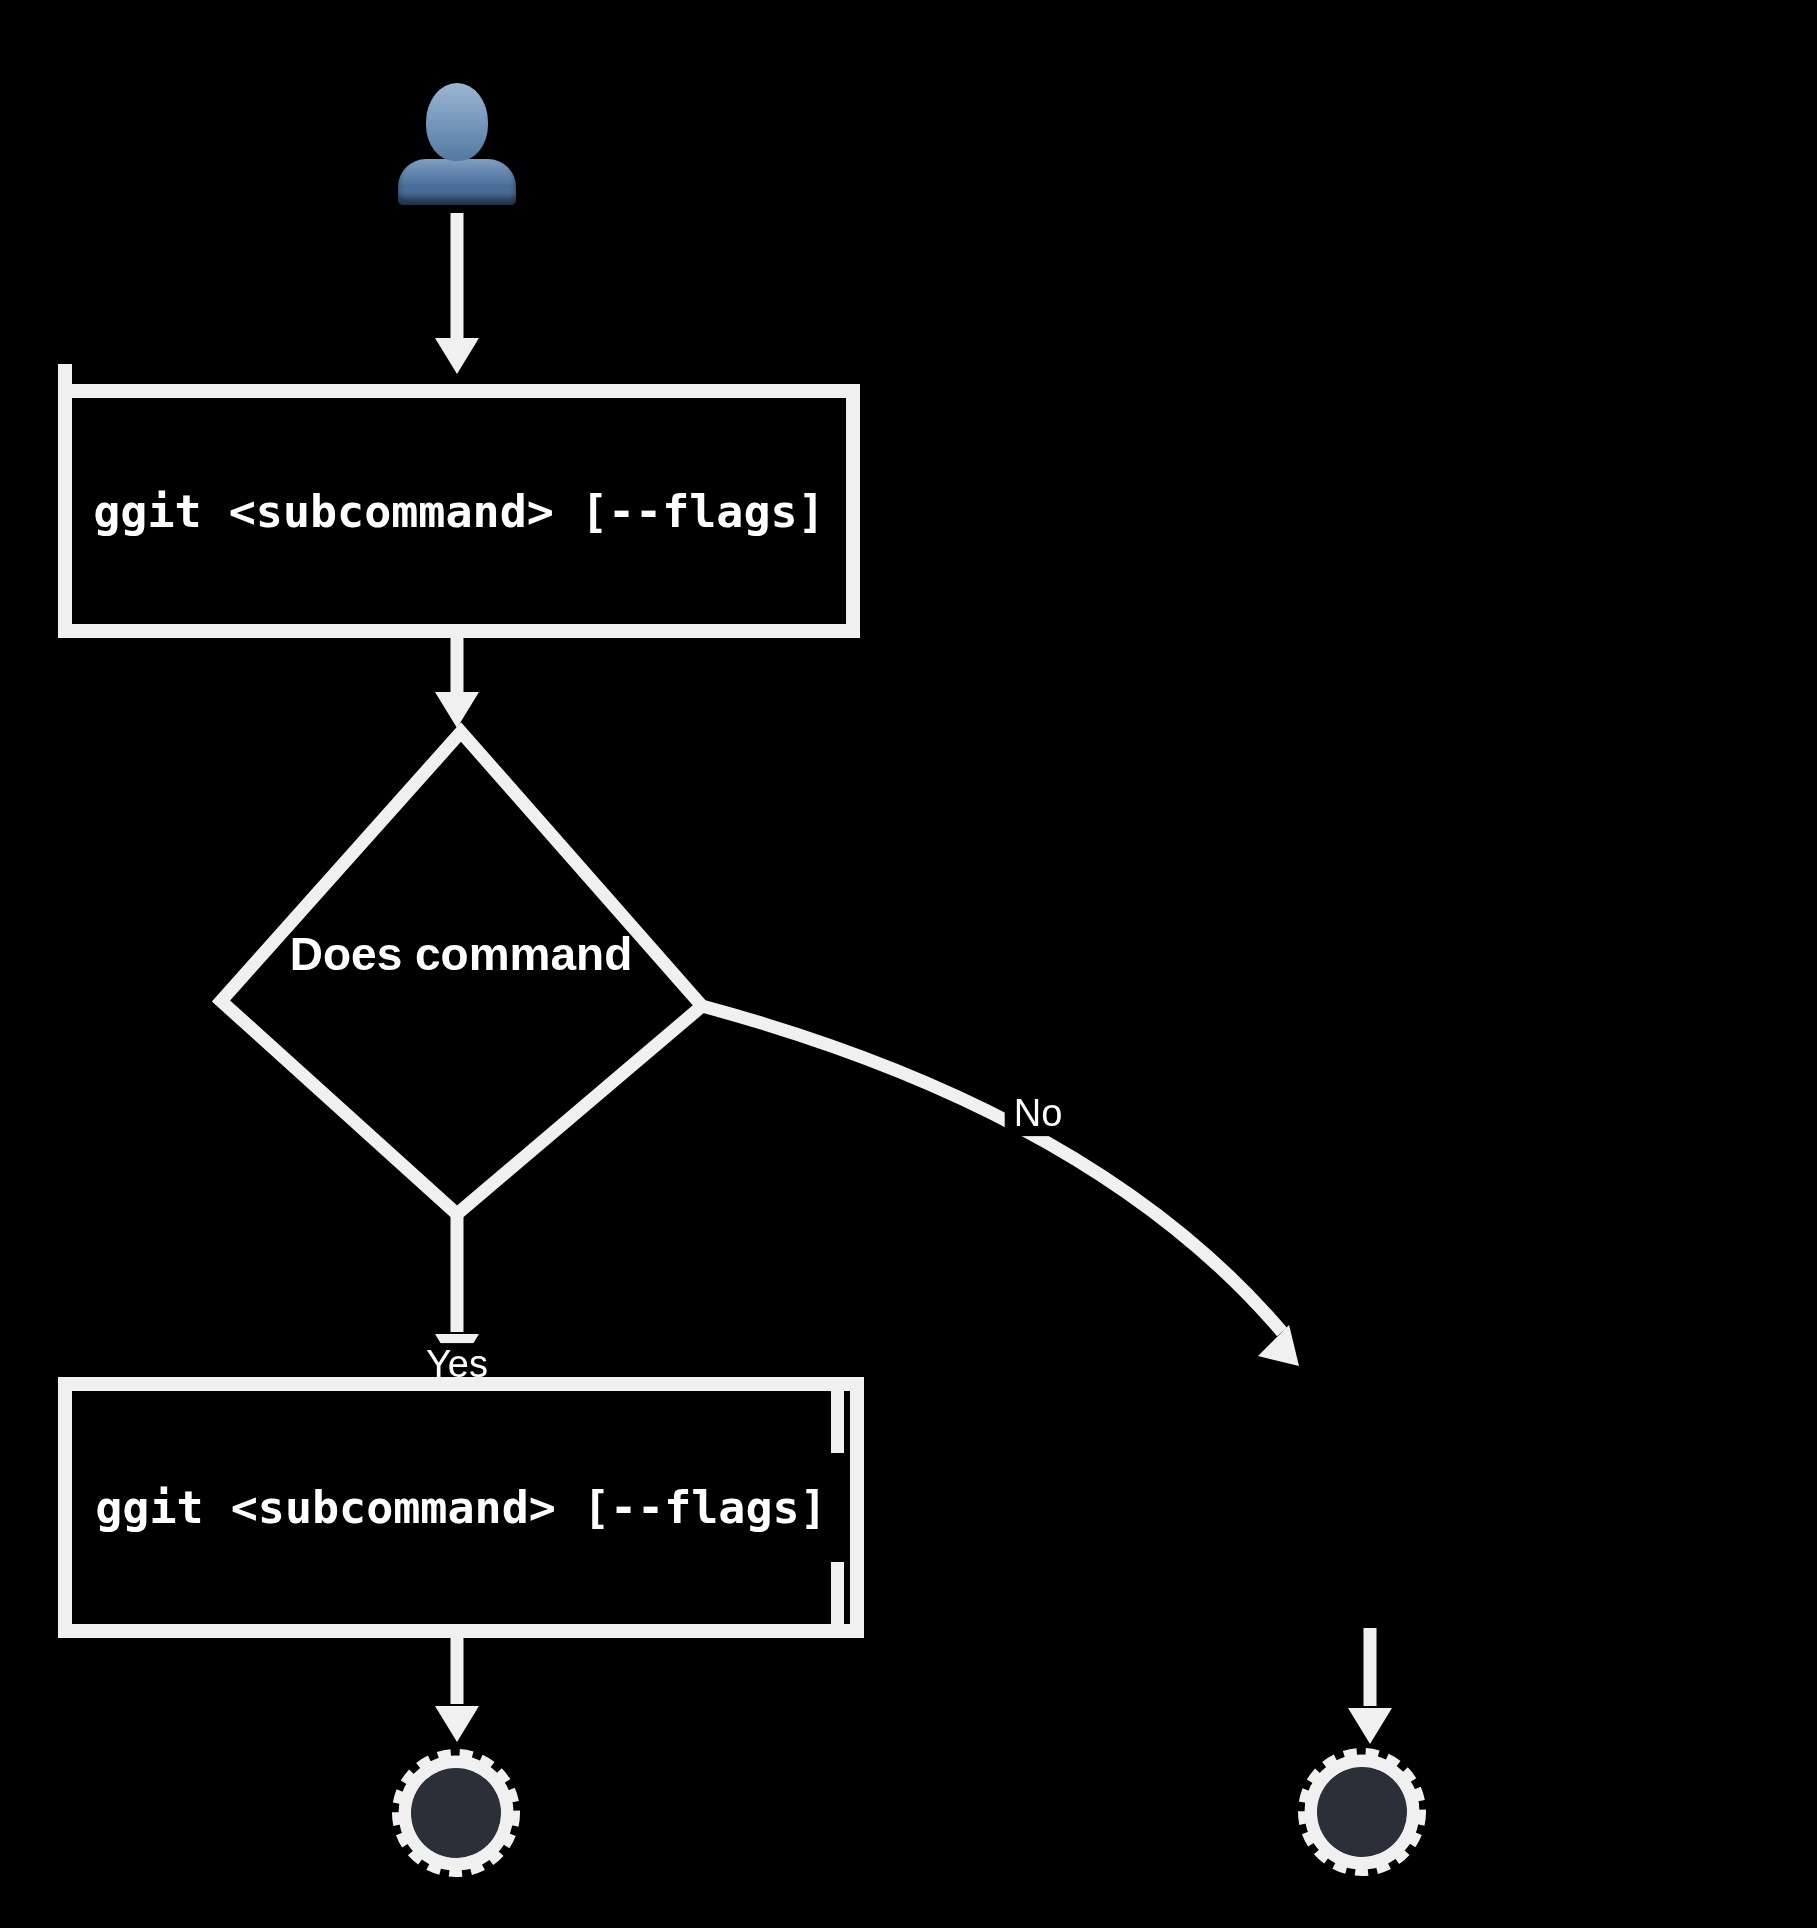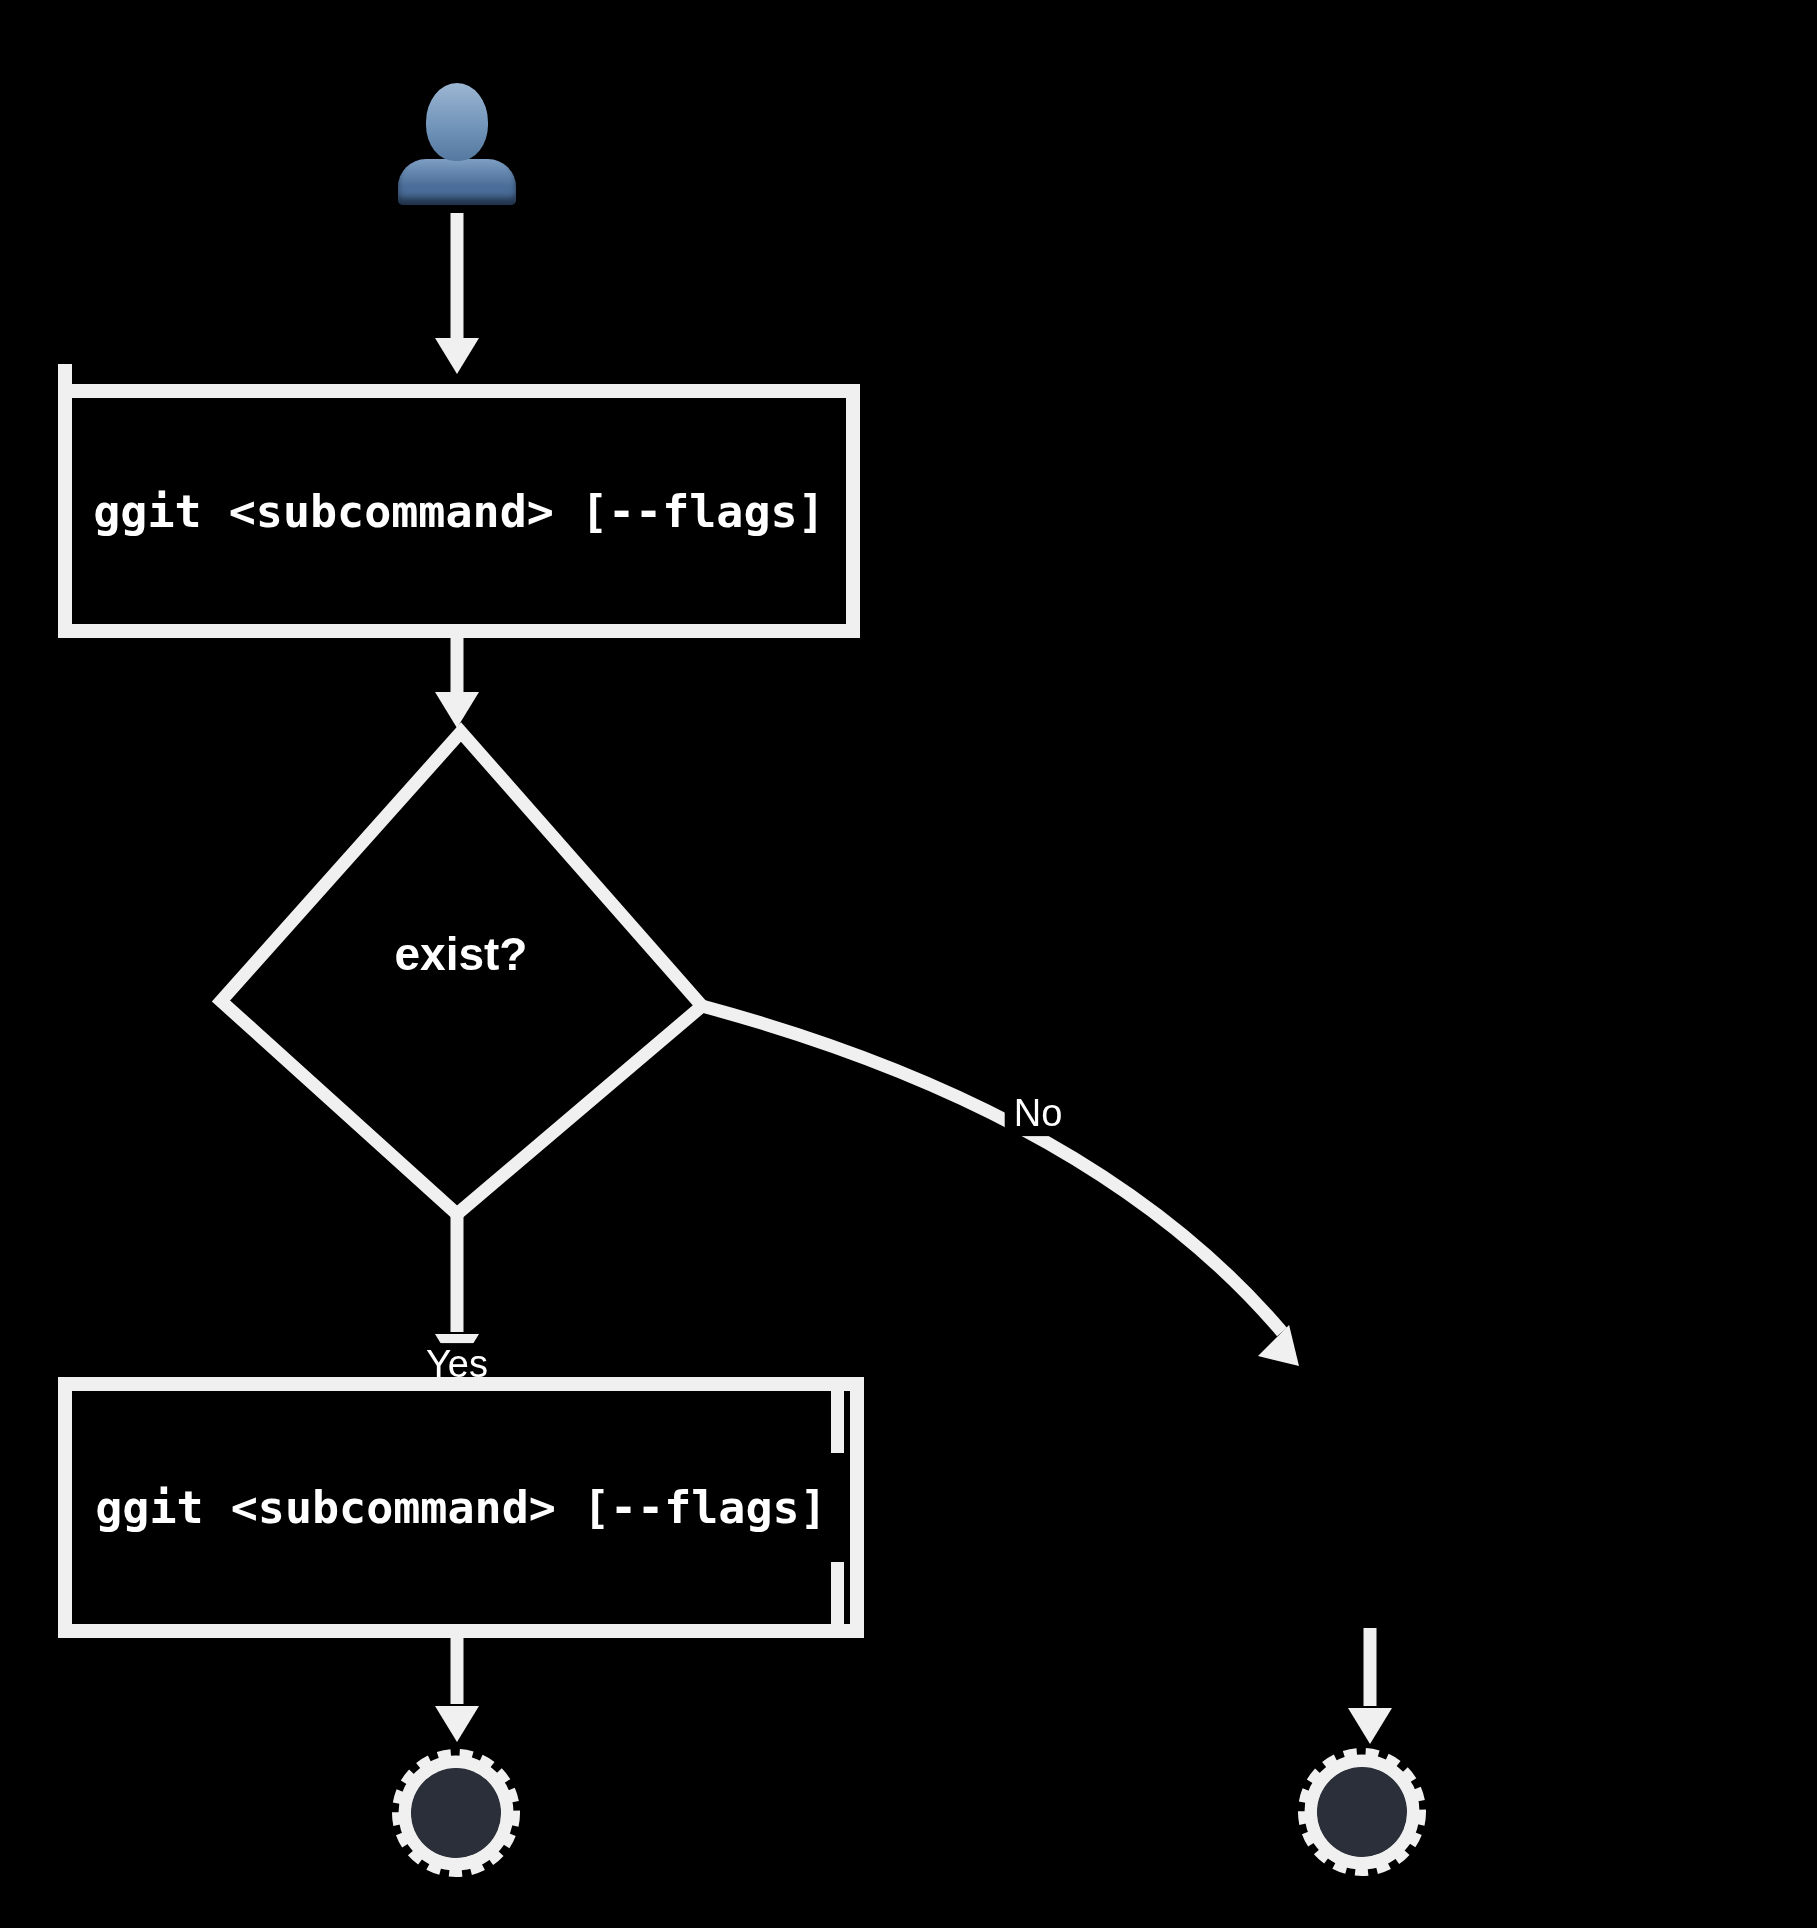--- a/index.html
+++ b/index.html
@@ -117,21 +117,21 @@
     <div class="actor-body"></div>
     <div class="actor-head"></div>
   </div>
 
   <div class="node-box box-entry">
     <div class="stub-top-left"></div>
     <span class="node-label">ggit &lt;subcommand&gt; [--flags]</span>
   </div>
 
   <div class="decision-text">
-    <span>exist?</span>
+    <span>Does command</span>
   </div>
 
   <div class="edge-label label-yes">Yes</div>
   <div class="edge-label label-no">No</div>
 
   <div class="node-box box-yes">
     <div class="double-right-top"></div>
     <div class="double-right-bottom"></div>
     <span class="node-label">ggit &lt;subcommand&gt; [--flags]</span>
   </div>

